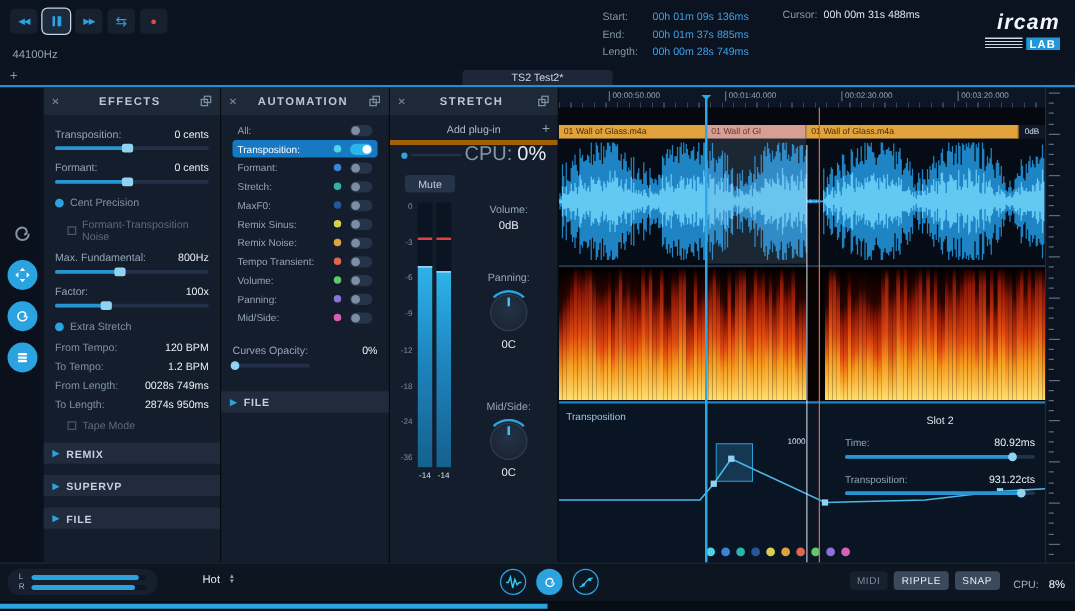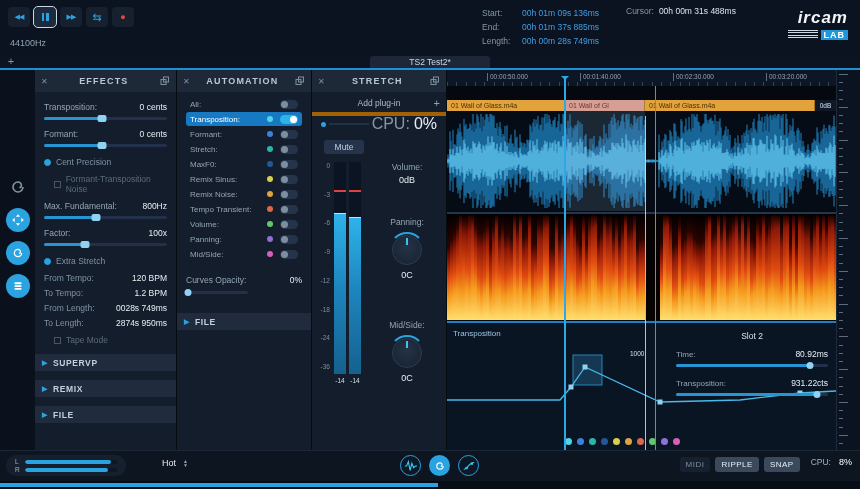--- a/index.html
+++ b/index.html
@@ -150,21 +150,21 @@
   .lrrow{display:flex;align-items:center;gap:4px;}
   .lrl{font-size:6.5px;color:#9fb3c4;width:6px;}
   .lrtrack{flex:1;height:4px;background:#0d1726;border-radius:2px;position:relative;overflow:hidden;}
   .lrfill{position:absolute;left:0;top:0;bottom:0;background:#2aa3e0;border-radius:2px;}
   .preset{position:absolute;left:162px;top:7px;display:flex;align-items:center;gap:7px;color:#e4ebf2;font-size:9px;}
   .spin{display:flex;flex-direction:column;font-size:5px;color:#8fa2b4;line-height:4px;}
   .centericons{position:absolute;left:400px;top:4px;display:flex;gap:8px;}
   .cicon{width:21px;height:21px;border-radius:50%;display:flex;align-items:center;justify-content:center;box-sizing:border-box;}
   .cicon.ring{border:1.5px solid #2aa3e0;background:#0d1826;}
   .cicon.fillb{background:#2aa3e0;}
-  .rightcontrols{position:absolute;right:8px;top:6px;display:flex;align-items:flex-start;gap:5px;}
+  .rightcontrols{position:absolute;right:8px;top:6px;display:flex;align-items:flex-end;gap:5px;}
   .bbtn{height:15px;line-height:15px;padding:0 6px;border-radius:3px;font-size:8px;letter-spacing:.5px;}
   .bbtn.off{background:#16202e;color:#7d8ea0;}
   .bbtn.onb{background:#3a4a5c;color:#e8eef4;}
   .cpu2label{color:#9fb3c4;font-size:8.5px;margin-left:6px;}
   .cpu2val{color:#fff;font-size:9px;margin-left:3px;}
   .bottomprogress{position:absolute;left:0;top:481px;width:860px;height:8px;background:#070d15;}
   .bpfill{position:absolute;left:0;top:2px;height:4px;width:438px;background:#2aa3e0;}
 </style>
 </head>
 <body>
@@ -308,25 +308,25 @@
           <span class="k">To Length:</span>
           <span class="v">2874s 950ms</span>
         </div>
       <div class="choicerow indent">
           <span class="checkbox"></span>
           <span class="choicelabel dim">Tape Mode</span>
         </div>
       <div>
           <div class="secbar">
             <span class="caret">▶</span>
-            <span>SUPERVP</span>
+            <span>REMIX</span>
           </div>
           <div class="secbar">
             <span class="caret">▶</span>
-            <span>REMIX</span>
+            <span>SUPERVP</span>
           </div>
           <div class="secbar">
             <span class="caret">▶</span>
             <span>FILE</span>
           </div>
         </div>
     </div>
   </div>
 
   <div class="panel" style="left:177px;width:135px;">

